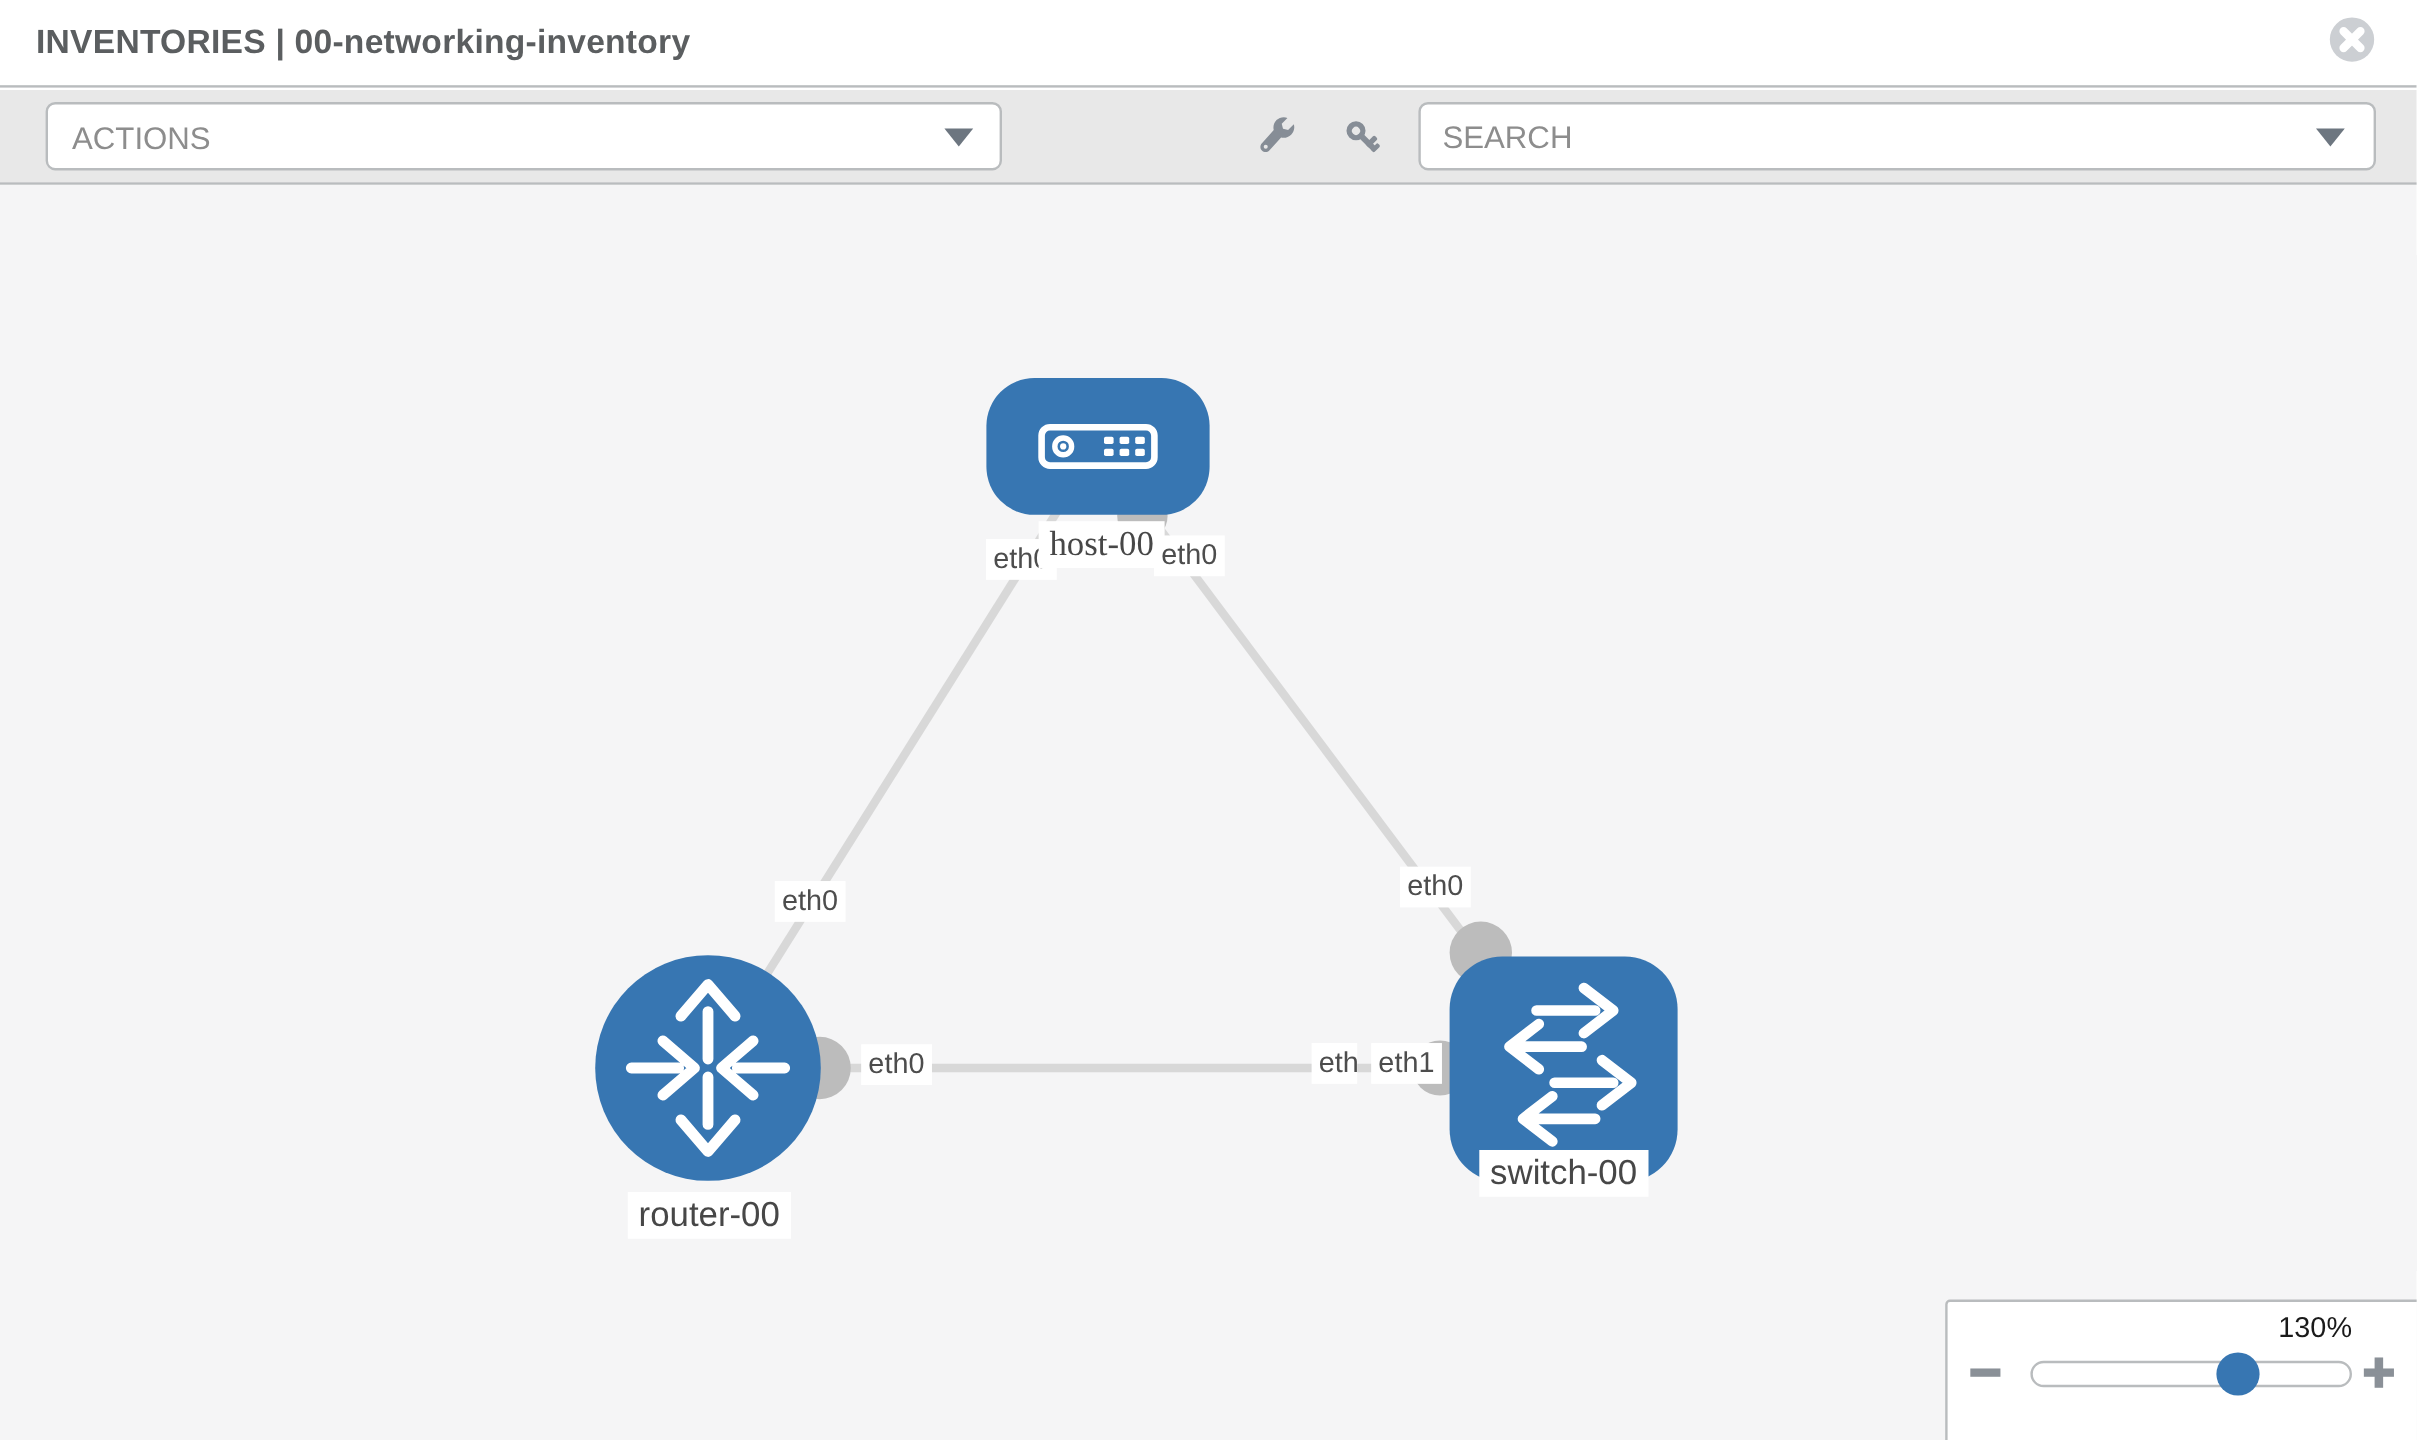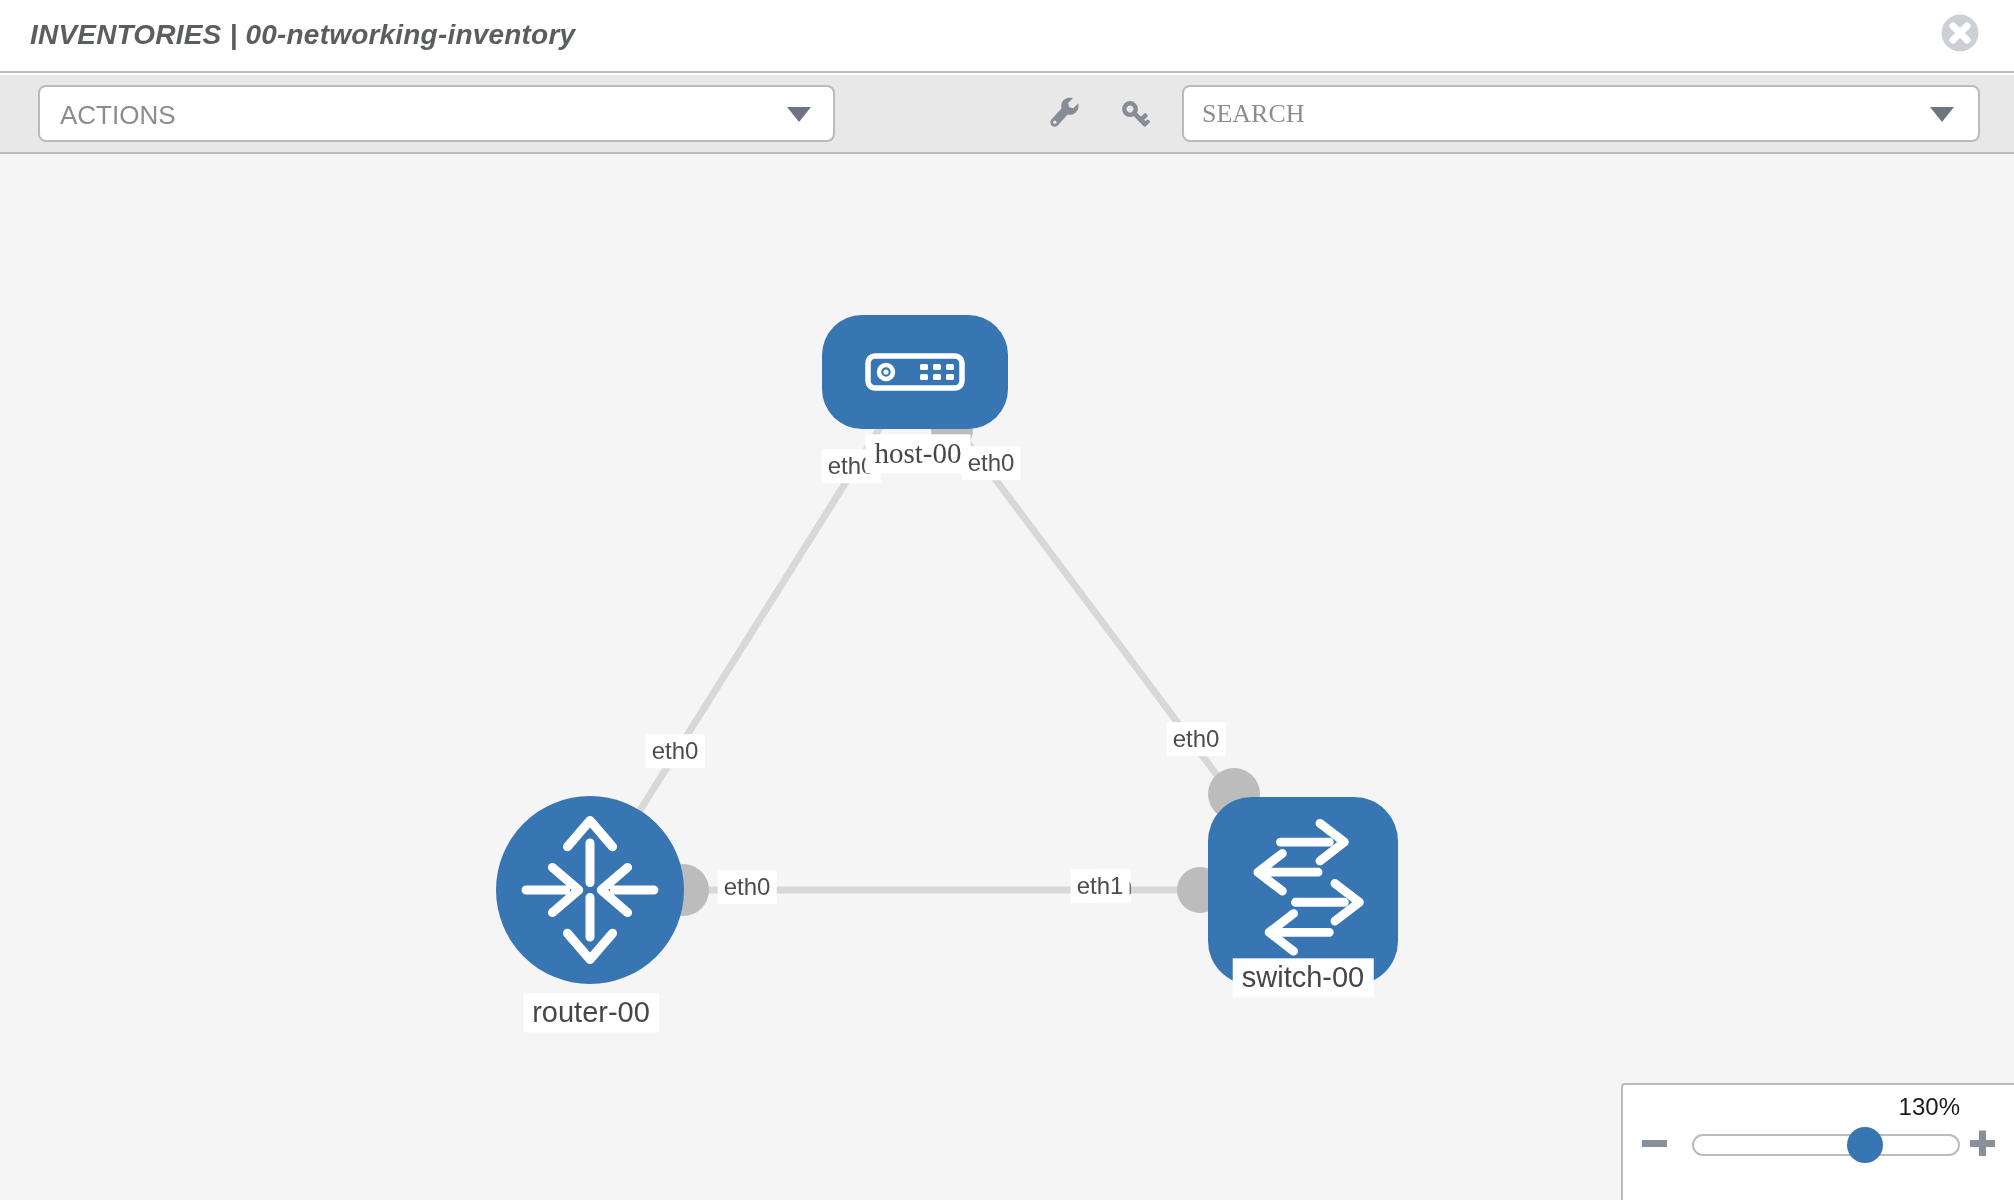--- a/index.html
+++ b/index.html
@@ -5,21 +5,21 @@
   * { margin:0; padding:0; box-sizing:border-box; }
   html,body { background:#ffffff; }
   #app {
     position:relative; width:2014px; height:1200px; overflow:hidden;
     font-family:"Liberation Sans", sans-serif; background:#ffffff;
   }
 
   
   .title-bar {
     position:absolute; left:0; top:0; width:2014px; height:73px;
-    background:#ffffff; border-bottom:2px solid #b9bcbe;font-style:italic;
+    background:#ffffff; border-bottom:2px solid #b9bcbe;
   }
   .page-title {
     position:absolute; left:30px; top:19px;
     font-size:28px; font-weight:bold; color:#5b5e60; letter-spacing:.2px;
   }
   .close-btn {
     position:absolute; left:1941px; top:14px; width:38px; height:38px;
     border:none; background:transparent; cursor:pointer; padding:0;
   }
 
@@ -41,21 +41,21 @@
   .caret {
     position:absolute; width:0; height:0;
     border-left:12px solid transparent; border-right:12px solid transparent;
     border-top:15px solid #6d7680;
   }
   .caret-actions { right:22px; top:20px; }
   .caret-search  { right:24px; top:20px; }
   .search-input {
     position:absolute; left:18px; top:6px; width:700px; height:42px;
     border:none; outline:none; background:transparent;
-    font-family:Liberation Serif, serif; font-size:26px; color:#444;
+    font-family:Liberation Sans, sans-serif; font-size:26px; color:#444;
   }
   .search-input::placeholder { color:#8d8d8d; opacity:1; }
   .tool-icon-btn {
     position:absolute; top:96px; width:40px; height:40px;
     border:none; background:transparent; cursor:pointer; padding:0;
   }
   .btn-wrench { left:1046px; }
   .btn-key    { left:1116px; }
 
   
@@ -201,21 +201,21 @@
 
     <span class="chip" style="left:851px;  top:312px;">eth0</span>
     <span class="chip node-label" style="left:918px; top:300px;font-family:Liberation Serif, serif;">host-00</span>
     <span class="chip" style="left:991px;  top:309px;">eth0</span>
 
     <span class="chip" style="left:675px;  top:597px;">eth0</span>
     <span class="chip" style="left:1196px; top:585px;">eth0</span>
 
     <span class="chip" style="left:747px;  top:733px;">eth0</span>
     <span class="chip clip-back" style="left:1093px; top:732px;">eth0</span>
-    <span class="chip" style="left:1100px; top:732px;text-align:right;">eth1</span>
+    <span class="chip" style="left:1172px; top:732px;text-align:right;">eth1</span>
 
     <span class="chip node-label" style="left:591px;  top:859px;">router-00</span>
     <span class="chip node-label" style="left:1303px; top:824px;text-align:right;">switch-00</span>
   </div>
 
   <div class="zoom-panel">
     <div class="zoom-level">130%</div>
     <button class="zoom-btn zoom-out">−</button>
     <div class="zoom-track"></div>
     <div class="zoom-handle"></div>

